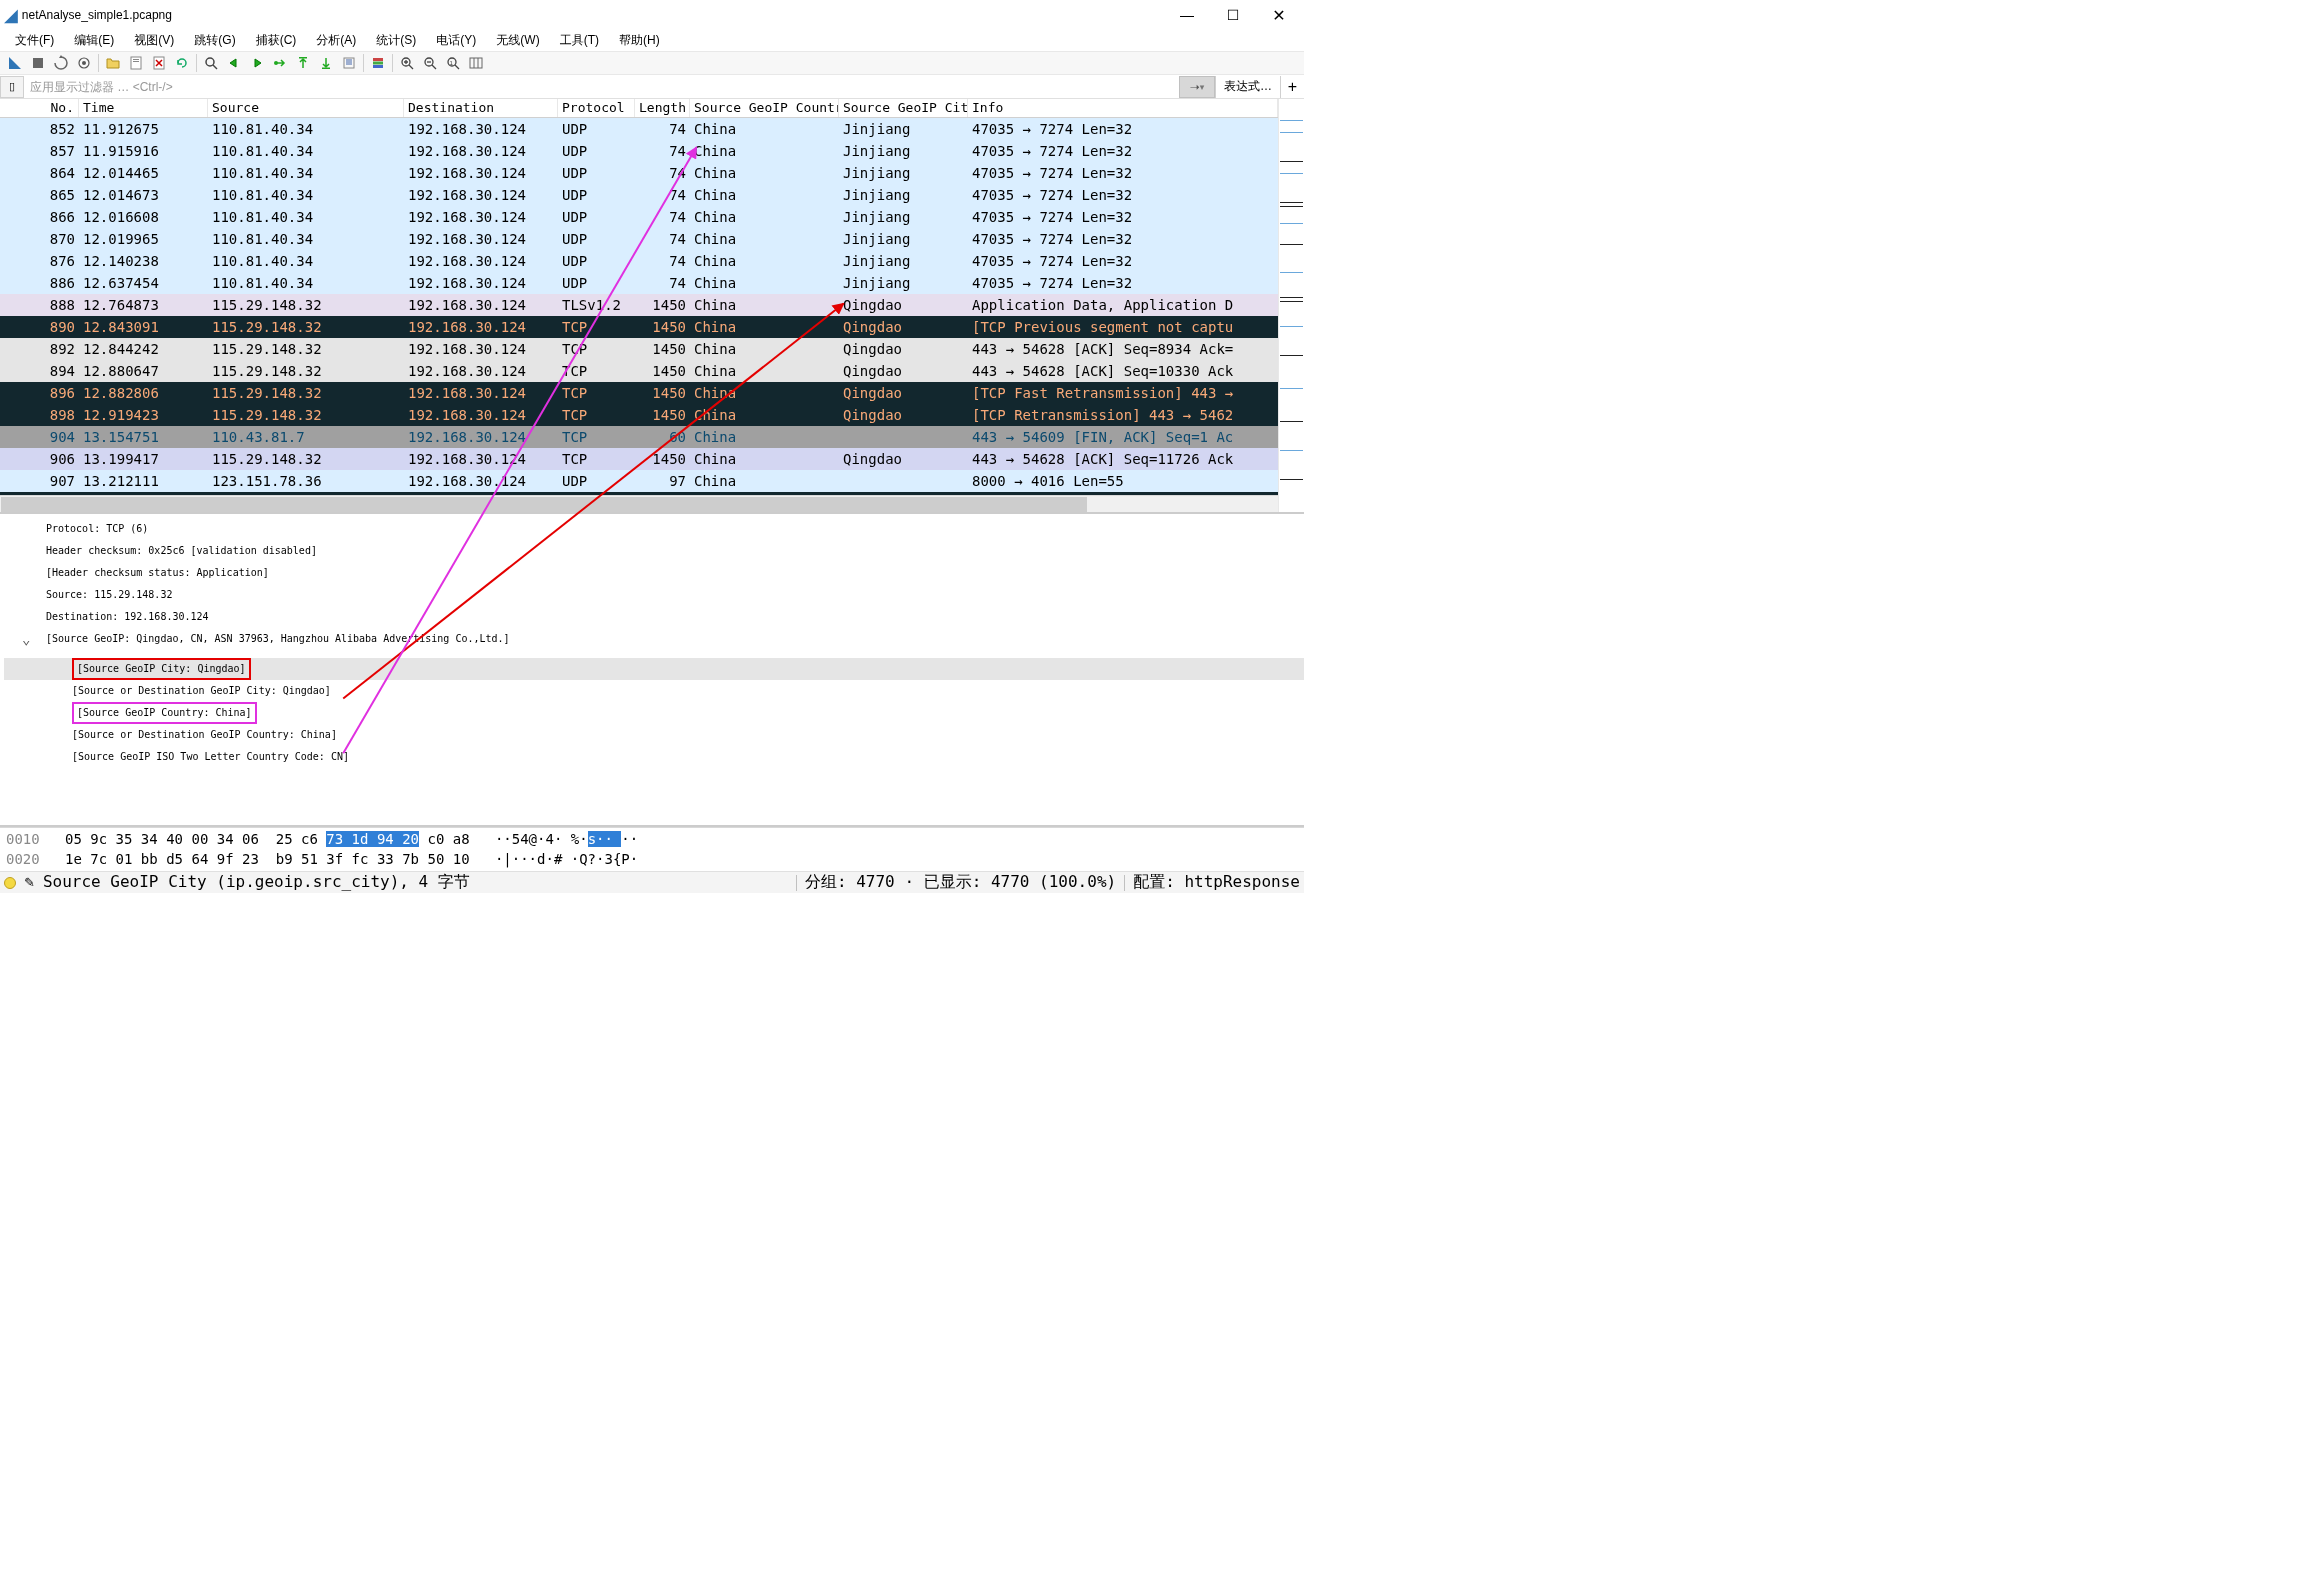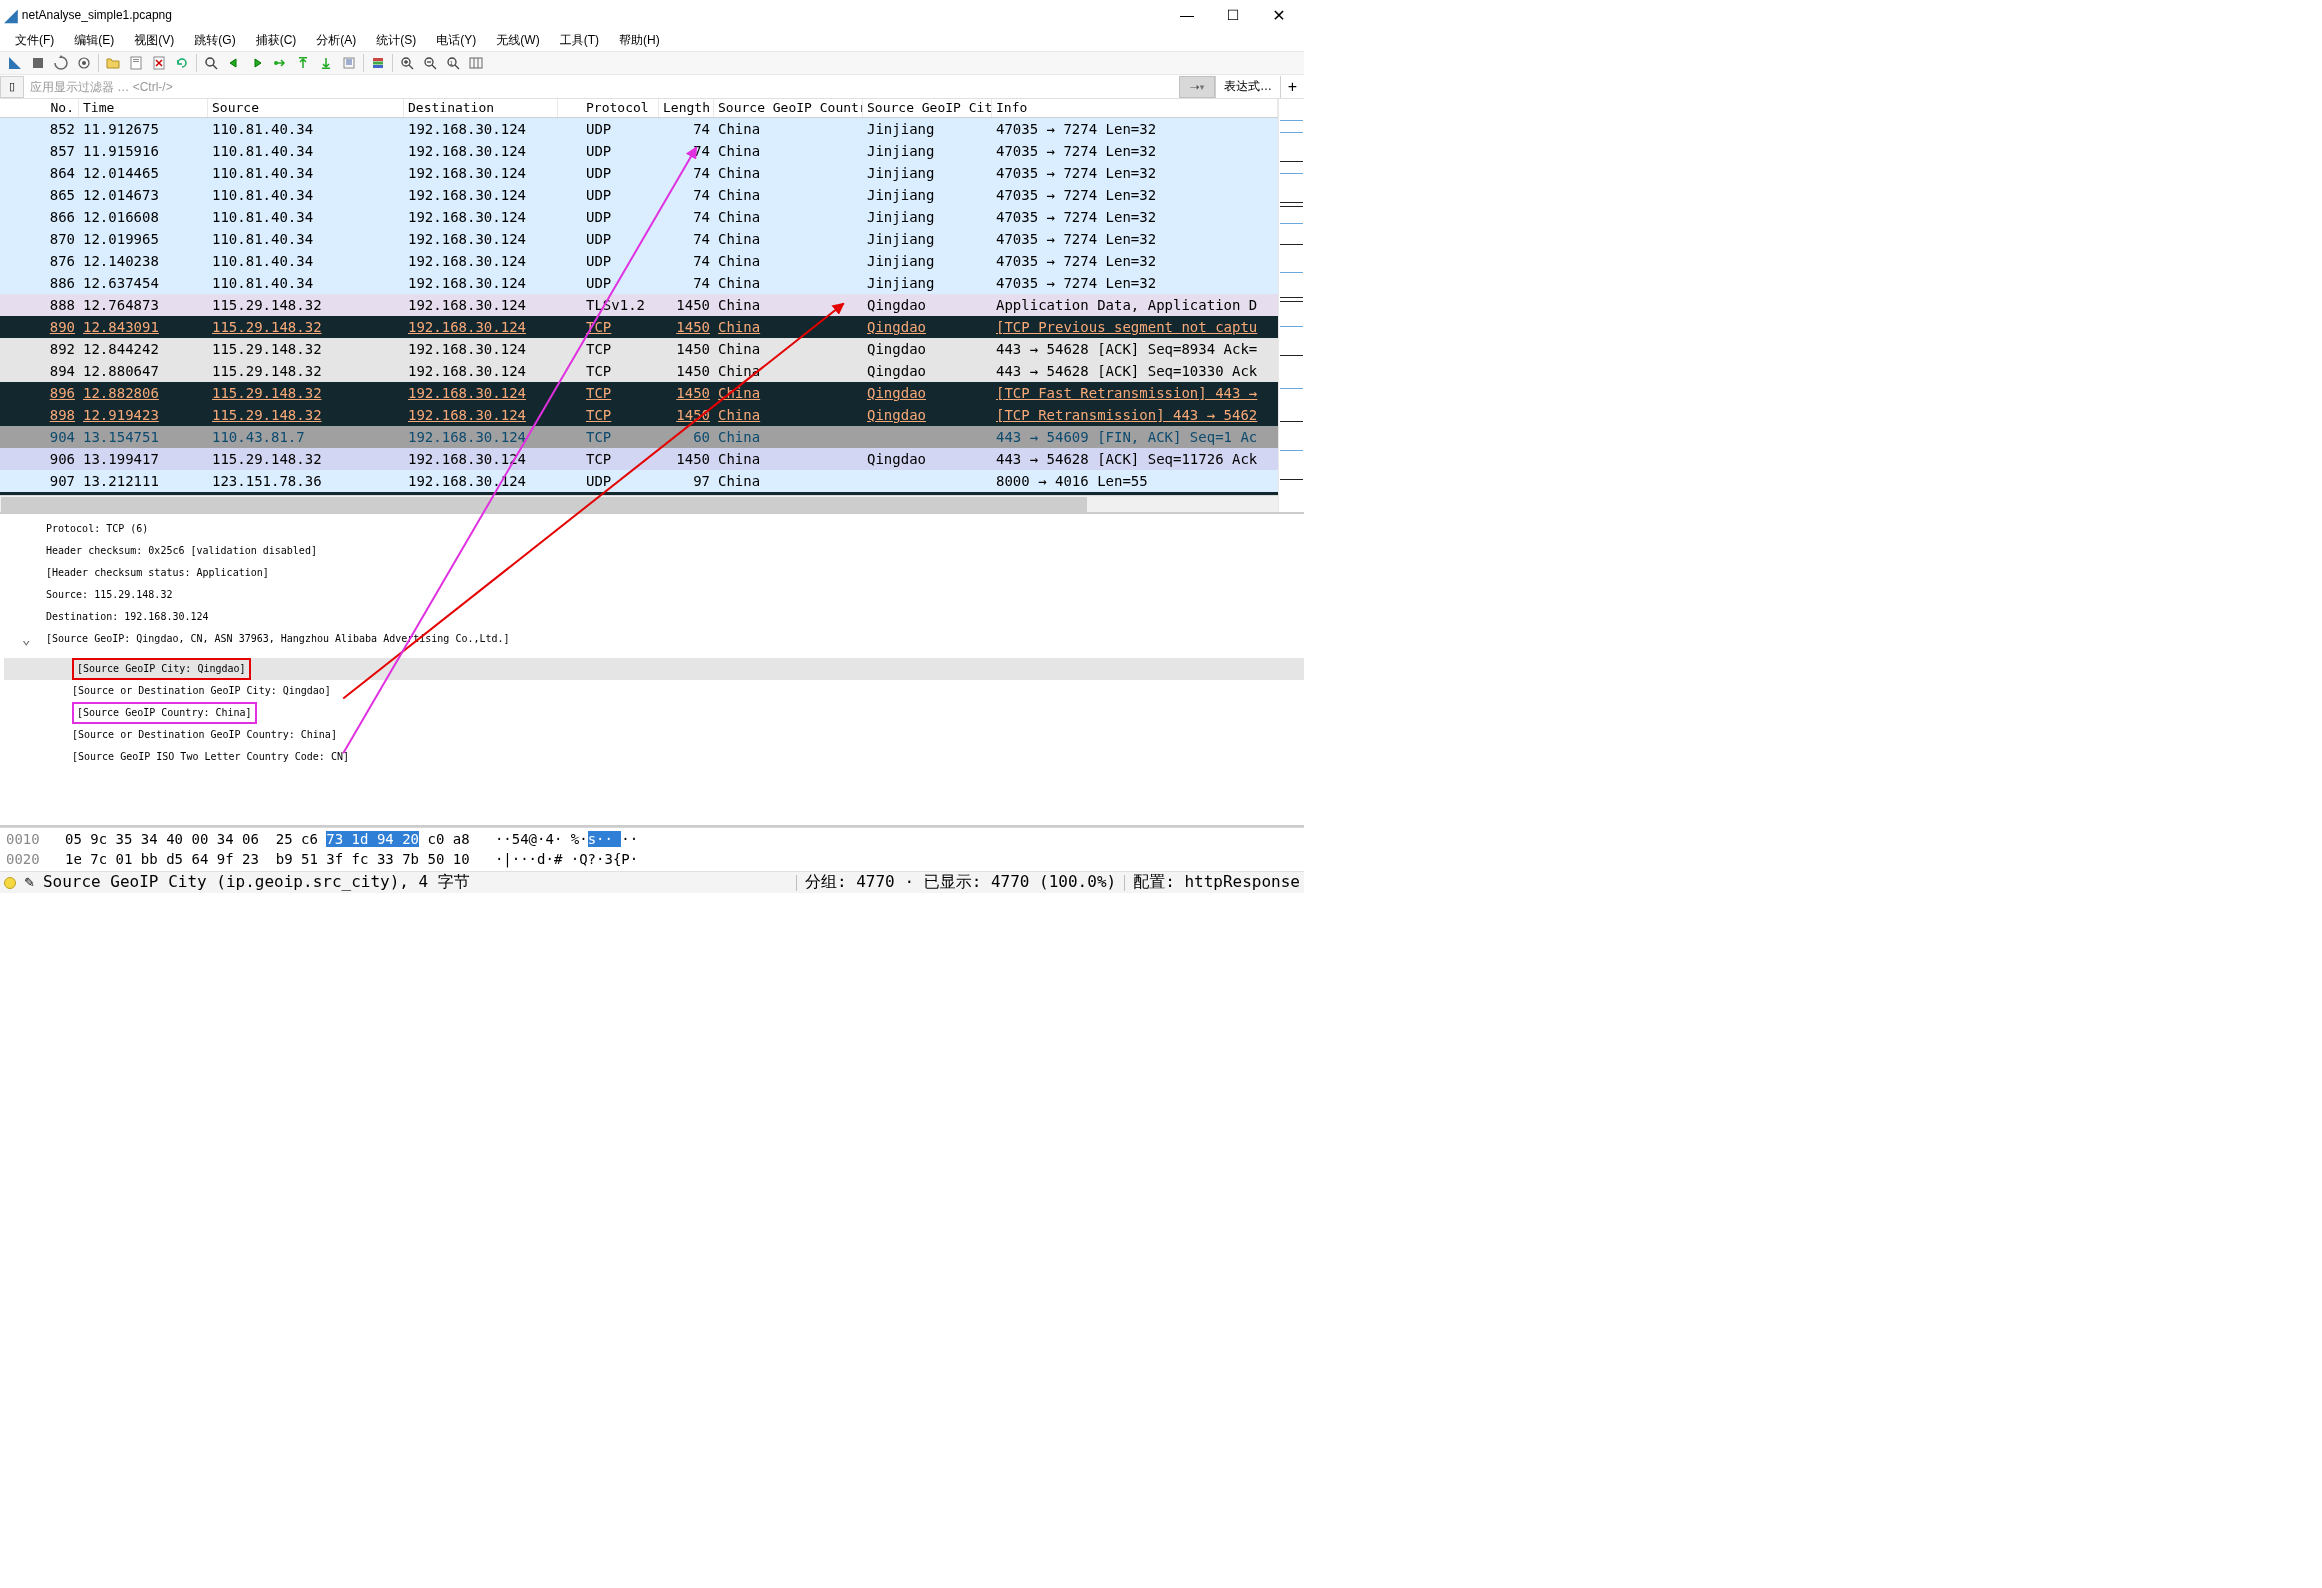--- a/index.html
+++ b/index.html
@@ -38,35 +38,35 @@
 .pktlist { flex: 1; display: flex; flex-direction: column; overflow: hidden; font-family: Consolas, monospace; font-size: 14px; }
 .pkthdr { display: flex; height: 19px; background: #fff; border-bottom: 1px solid #d0d0d0; }
 .pkthdr .hc { border-right: 1px solid #e8e8e8; padding: 1px 4px; font-family: Consolas, monospace; font-size: 13px; overflow: hidden; white-space: nowrap; }
 .pktrows { flex: 1; overflow: hidden; position: relative; }
 .row { display: flex; height: 22px; line-height: 22px; overflow: hidden; white-space: nowrap; }
 .row .c { padding: 0 4px; overflow: hidden; }
 .row.udp { background: #daeeff; }
 .row.tls { background: #e6deee; }
 .row.tcp-gray { background: #e5e5e5; }
 .row.tcp-lav { background: #d3d6f2; }
-.row.tcp-dark { background: #12272e; color: #f8a978; text-decoration: underline; }
+.row.tcp-dark { background: #12272e; color: #f8a978; }
 .row.tcp-dark2 { background: #12272e; color: #f8a978; }
 .row.sel-gray { background: #a0a0a0; color: #0c4a6e; }
 .hscroll { height: 17px; background: #f0f0f0; border-top: 1px solid #d8d8d8; display: flex; align-items: center; }
 .hscroll .thumb { height: 15px; background: #cdcdcd; margin-left: 1px; width: 85%; }
 .minimap { width: 26px; background: #fff; border-left: 1px solid #e8e8e8; position: relative; }
 .minimap .mm-line { position: absolute; left: 1px; right: 1px; height: 1px; background: #6aa8dc; }
 .minimap .mm-dark { background: #222; }
 
 
 .col-no { width: 79px; text-align: right; }
 .col-time { width: 129px; }
 .col-src { width: 196px; }
 .col-dst { width: 154px; }
-.col-proto { width: 77px; margin-left: 24px; }
+.col-proto { width: 77px; }
 .col-len { width: 55px; text-align: right; }
 .col-geoc { width: 149px; }
 .col-geocity { width: 129px; }
 .col-info { flex: 1; }
 
 
 .detail { flex: 1; overflow: hidden; font-family: Consolas, monospace; font-size: 10px; line-height: 22px; padding: 4px 0 4px 4px; position: relative; border-bottom: 2px solid #ccc; }
 .detail .dl { padding-left: 42px; white-space: nowrap; }
 .detail .dl.l2 { padding-left: 68px; }
 .detail .dl.caret::before { content: "⌄"; position: absolute; left: 22px; font-size: 14px; color: #555; }

